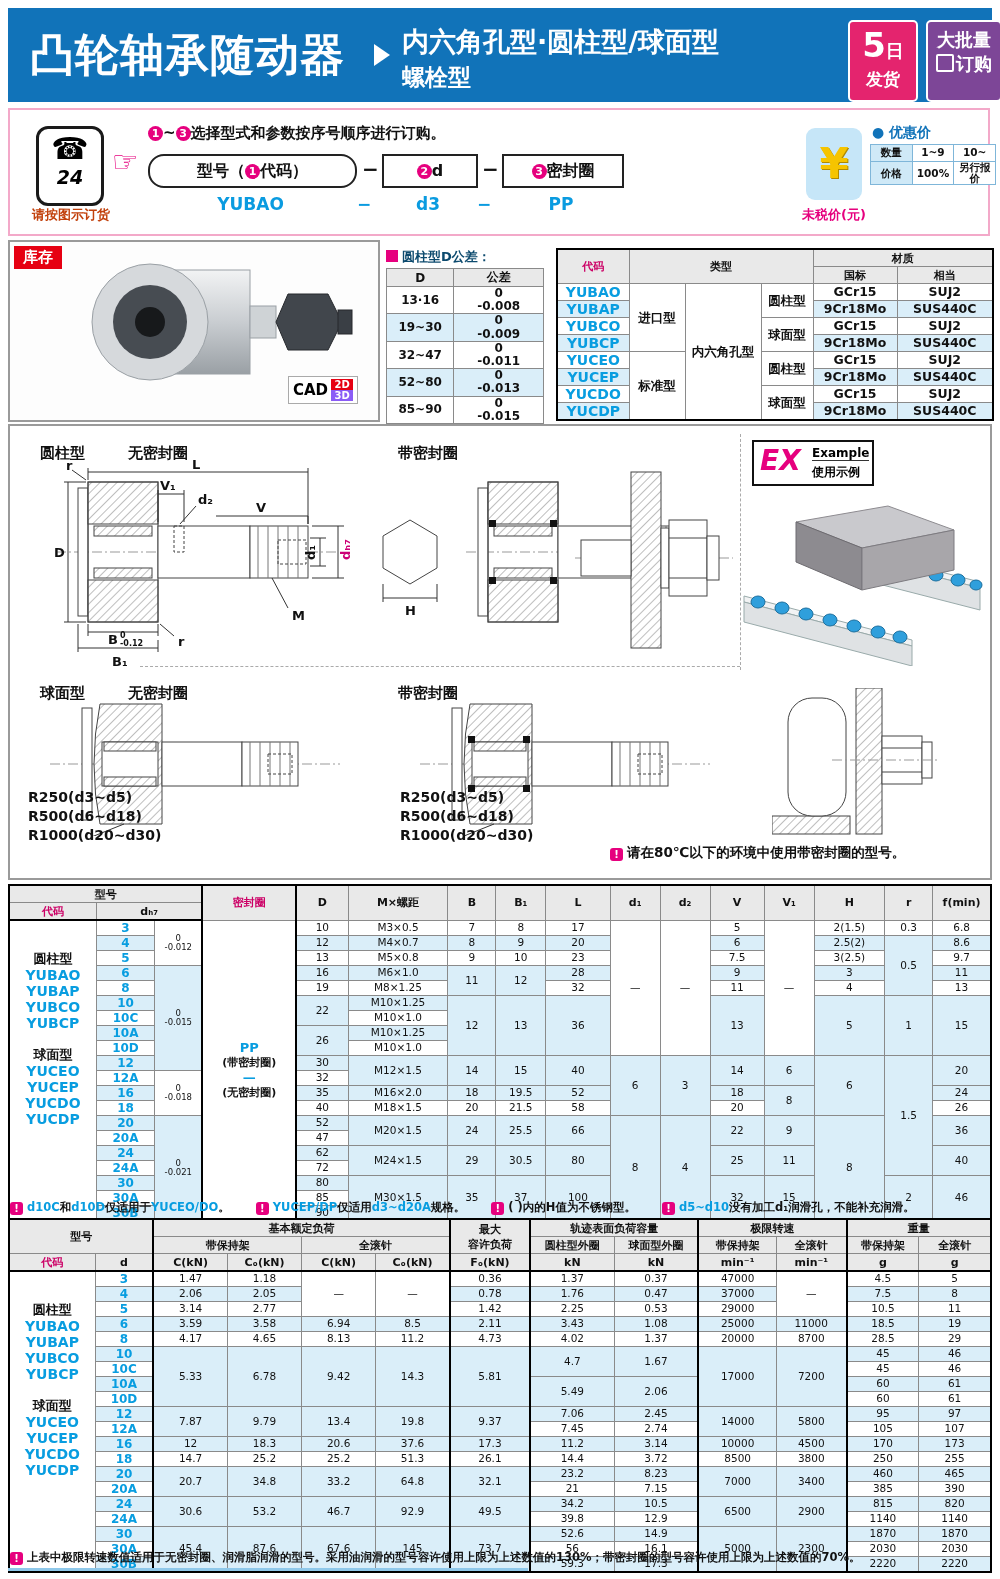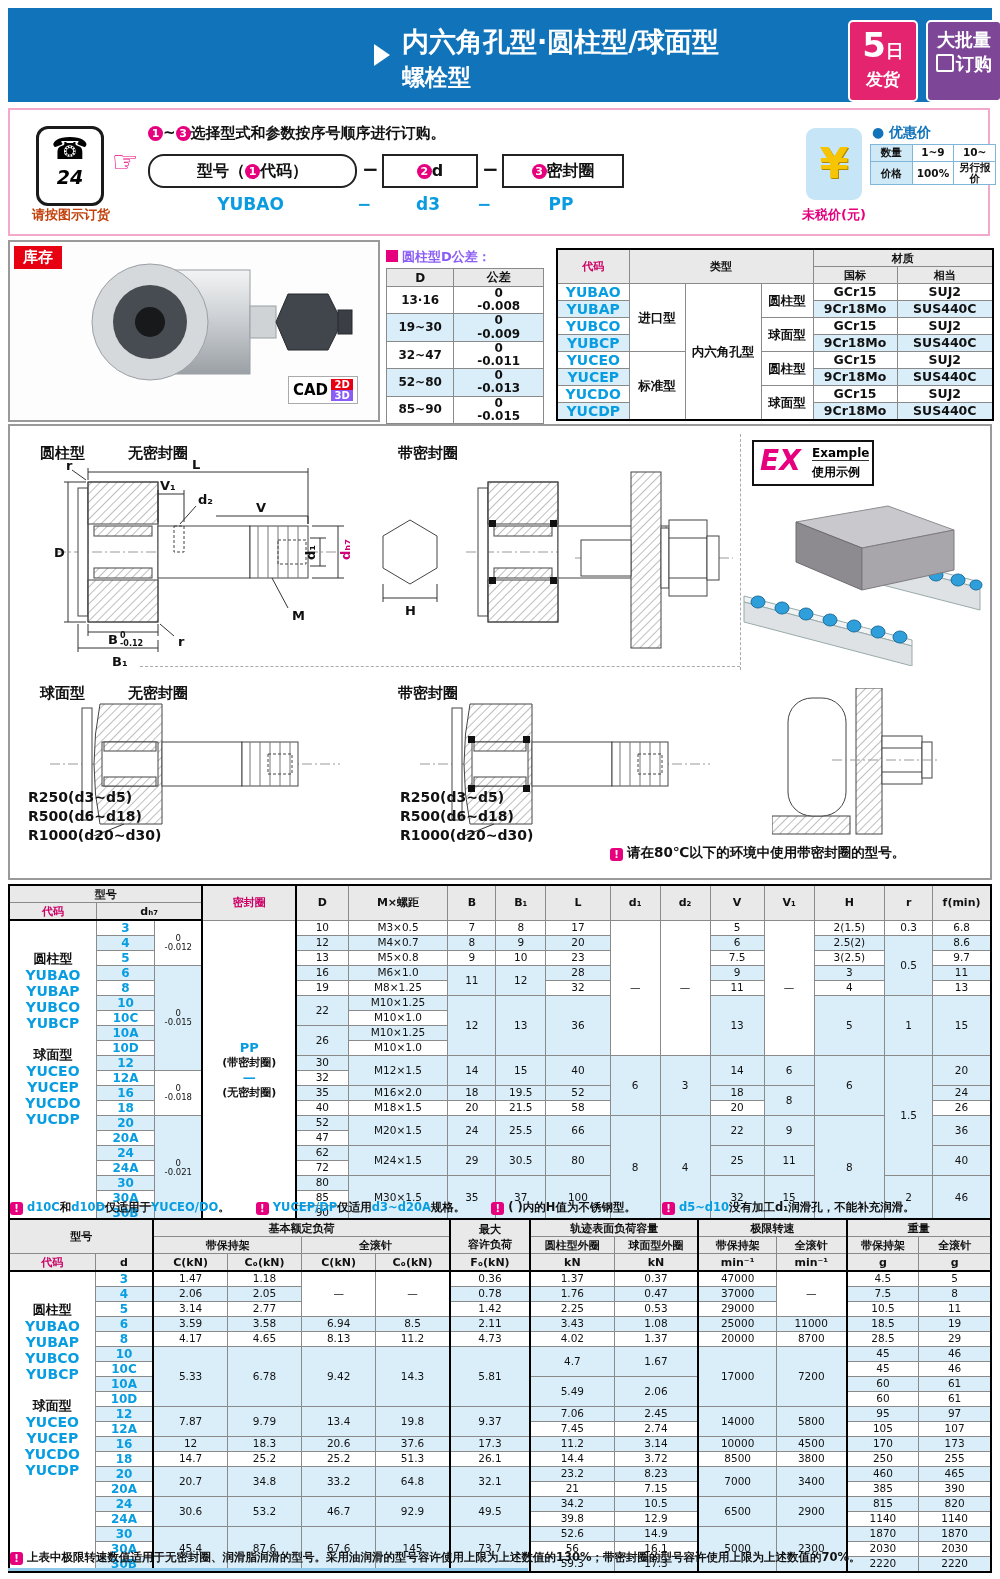--- a/index.html
+++ b/index.html
@@ -36,21 +36,21 @@
   #ptbl{position:absolute;left:860px;top:34px;}
   #notax{position:absolute;left:792px;top:96px;font-size:13px;font-weight:bold;color:#e6007e;}
   
   #stockbox{left:8px;top:240px;width:368px;height:178px;border:2px solid #9a9a9a;background:#fdfdfd;}
   #kctag{position:absolute;left:4px;top:4px;background:#e60012;color:#fff;font-size:15px;font-weight:bold;padding:2px 9px;}
   #cadbadge{position:absolute;left:278px;top:134px;border:1px solid #aaa;background:#fff;padding:2px 4px;font-weight:bold;font-size:15px;}
   #cadbadge .s2{display:inline-block;vertical-align:middle;margin-left:3px;}
   #cadbadge .r,#cadbadge .bl2{display:block;width:22px;font-size:10px;color:#fff;text-align:center;line-height:11px;}
   #cadbadge .r{background:#e60012;} #cadbadge .bl2{background:#8b5cf6;}
   #tolblk{left:386px;top:246px;width:162px;}
-  .toltitle{font-size:13px;font-weight:bold;color:#8b5cf6;margin:2px 0;}
+  .toltitle{font-size:13px;font-weight:bold;color:#0c4a6e;margin:2px 0;}
   .sqr{display:inline-block;width:12px;height:12px;background:#e6007e;margin-right:4px;vertical-align:-1px;}
   #sphline{font-size:13px;font-weight:bold;margin-top:4px;}
   #sphline .tol2{display:inline-block;font-size:9px;line-height:1.05;vertical-align:-3px;font-weight:bold;}
   #codestbl{left:556px;top:248px;width:436px;}
   
   table{border-collapse:collapse;table-layout:fixed;background:#fff;}
   th,td{border:1px solid #8a8a8a;text-align:center;padding:0;overflow:hidden;color:#111;}
   thead th{background:#e9e9e9;font-size:11px;font-weight:bold;height:16px;}
   .mag{color:#cc0066;}
   .b{color:#089de0;font-weight:bold;}
@@ -100,20 +100,21 @@
   .noterow span.b{font-weight:bold;}
   
   #botline{left:8px;top:1568px;width:520px;height:3px;background:#8fc8ea;}
 </style>
 </head>
 <body>
 
 <div id="page">
 
   <div class="abs" id="hdr">
+    <div class="t1">凸轮轴承随动器</div>
     <div class="arrow"></div>
     <div class="t2">内六角孔型·圆柱型/球面型</div>
     <div class="t3">螺栓型</div>
     <div class="badge" id="bdg1">
       <div class="big"><span style="font-size:34px;">5</span><span>日</span></div>
       <div class="sm">发货</div>
     </div>
     <div class="badge" id="bdg2">
       <div class="sm">大批量</div>
       <div class="sm"><span class="ic"></span><span>订购</span></div>

